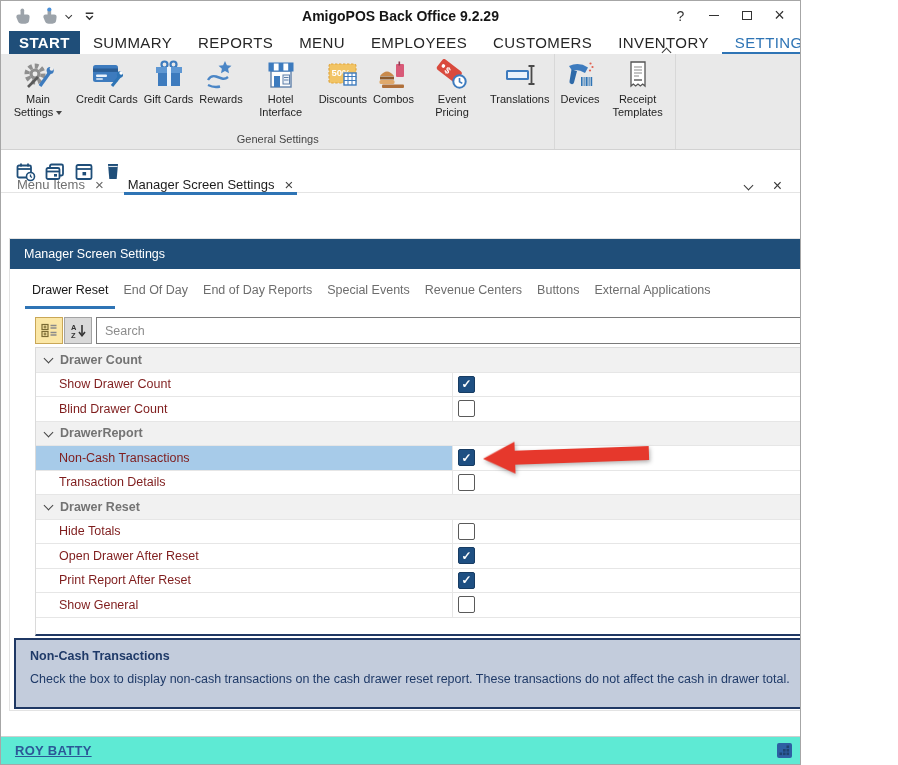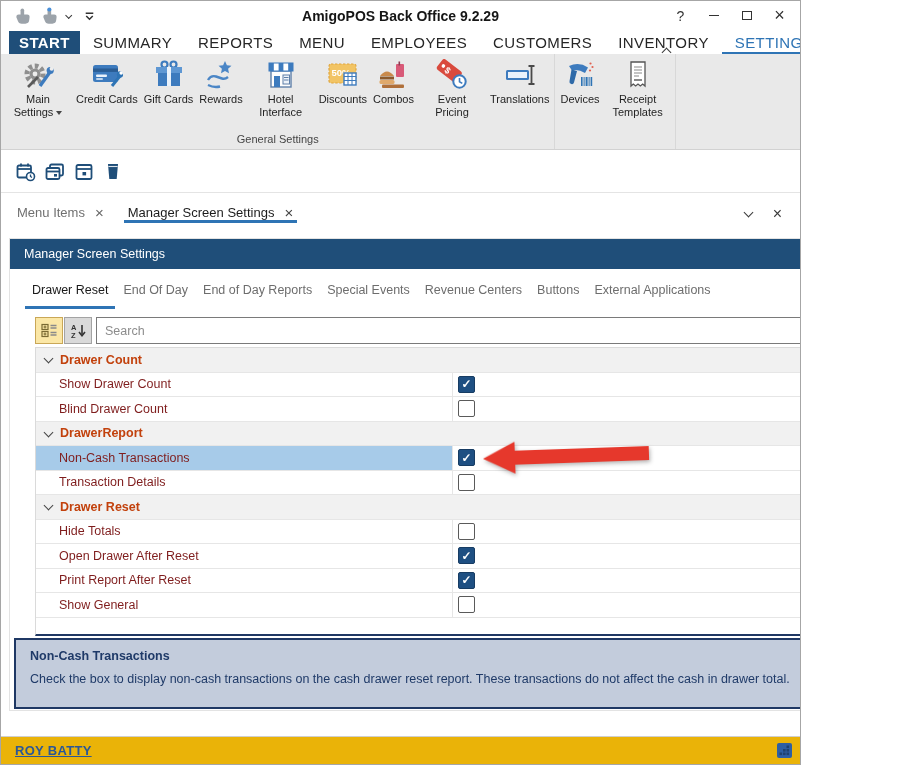--- a/index.html
+++ b/index.html
@@ -48,21 +48,21 @@
   .chev.up::before { transform:rotate(-135deg); top:3px; }
   .chev.tiny { width:7px; height:7px; }
   .chev.tiny::before { width:4.4px; height:4.4px; border-width:1.4px; }
 
   
   .toolbar { position:absolute; top:150px; left:0; right:0; height:42px; border-bottom:1px solid #E4E4E4;
              display:flex; align-items:center; gap:5px; padding-left:13px; }
   .tbtn { width:24px; height:26px; display:flex; align-items:center; justify-content:center; }
 
   
-  .doctabs { position:absolute; top:192px; left:0; right:0; height:41px; display:flex; align-items:center; padding-left:12px; }
+  .doctabs { position:absolute; top:176px; left:0; right:0; height:41px; display:flex; align-items:flex-start; padding-left:12px; }
   .dtab { display:flex; align-items:center; gap:10px; font-size:13px; padding:0 4px; margin-right:16px;
           border-bottom:3px solid transparent; }
   .dtab .x { font-size:15px; color:#444; line-height:1; }
   .dtab.inactive { color:#707070; } .dtab.inactive .x { color:#666; }
   .dtab.active { color:#1c1c1c; border-bottom-color:#2E74B5; }
   .doctabs-right { margin-left:auto; display:flex; align-items:center; gap:20px; padding-right:18px; color:#3a3a3a; }
   .doctabs-right .x { font-size:16px; }
 
   
   .panel { position:absolute; left:8px; top:237px; width:882px; height:473px; background:#fff;
@@ -79,42 +79,42 @@
   .viewbtn.sort { background:#D9D9D9; border-color:#A3A3A3; margin-left:1px; }
   .searchinput { flex:1; height:27px; border:1px solid #7a7a7a; margin-left:4px; padding:0 8px;
                  font-size:12.5px; font-family:inherit; color:#222; outline:none; }
   .searchinput::placeholder { color:#8c8c8c; }
 
   .grid { position:absolute; left:25px; top:108px; width:832px; height:289px; background:#fff;
           border:1px solid #DADADA; border-bottom:2px solid #1F3864; overflow:hidden; }
   .grow { height:24.5px; display:flex; border-bottom:1px solid #E6E6E6; align-items:stretch; }
   .grow.category { background:#F1F1F1; align-items:center; }
   .grow.category .chev { margin-left:8px; color:#444; }
-  .cat-label { margin-left:7px; font-size:12.5px; font-weight:700; color:#c2410c; }
+  .cat-label { margin-left:7px; font-size:12.5px; font-weight:700; color:#737373; }
   .cell-label { width:417px; display:flex; align-items:center; padding-left:23px; font-size:12.5px;
                 color:#7f1d1d; border-right:1px solid #E6E6E6; }
   .cell-value { flex:1; display:flex; align-items:center; padding-left:5px; }
   .grow.sel .cell-label { background:#A7CBE9; }
   .checkbox { width:17px; height:17px; border:1px solid #5a5a5a; border-radius:2px; background:#fff;
               display:flex; align-items:center; justify-content:center; }
   .checkbox.checked { background:#1E4F82; border-color:#173C63; }
   .checkbox.checked::after { content:"✓"; color:#fff; font-size:12px; font-weight:700; line-height:1; }
 
   .desc { position:absolute; left:4px; right:4px; top:399px; height:71px; background:#C3CCDC;
           border:2px solid #1F3864; padding:9px 14px 0; }
   .desc-title { font-size:12.5px; font-weight:700; color:#1F3A68; }
   .desc-body { margin-top:9px; font-size:12.5px; color:#1F3A68; }
 
   .arrow { position:absolute; left:480px; top:438px; width:170px; height:38px; z-index:5;
            transform:rotate(-2deg); transform-origin:15% 50%;
            filter:drop-shadow(1px 2px 2px rgba(0,0,0,0.3)); }
 
   
   .statusbar { position:absolute; left:0; right:0; bottom:0; height:28px; border-top:1px solid #CFCFCF;
-               display:flex; align-items:center; padding:0 8px 0 14px; background:#eab308; }
+               display:flex; align-items:center; padding:0 8px 0 14px; background:#5eead4; }
   .userlink { font-size:13px; font-weight:700; color:#2B5797; text-decoration:underline; letter-spacing:.3px; }
   .grip { margin-left:auto; width:15px; height:15px; display:flex; }
 </style>
 </head>
 <body>
 
 <div class="window">
 
   <div class="titlebar">
     <div class="qat" id="qat">

